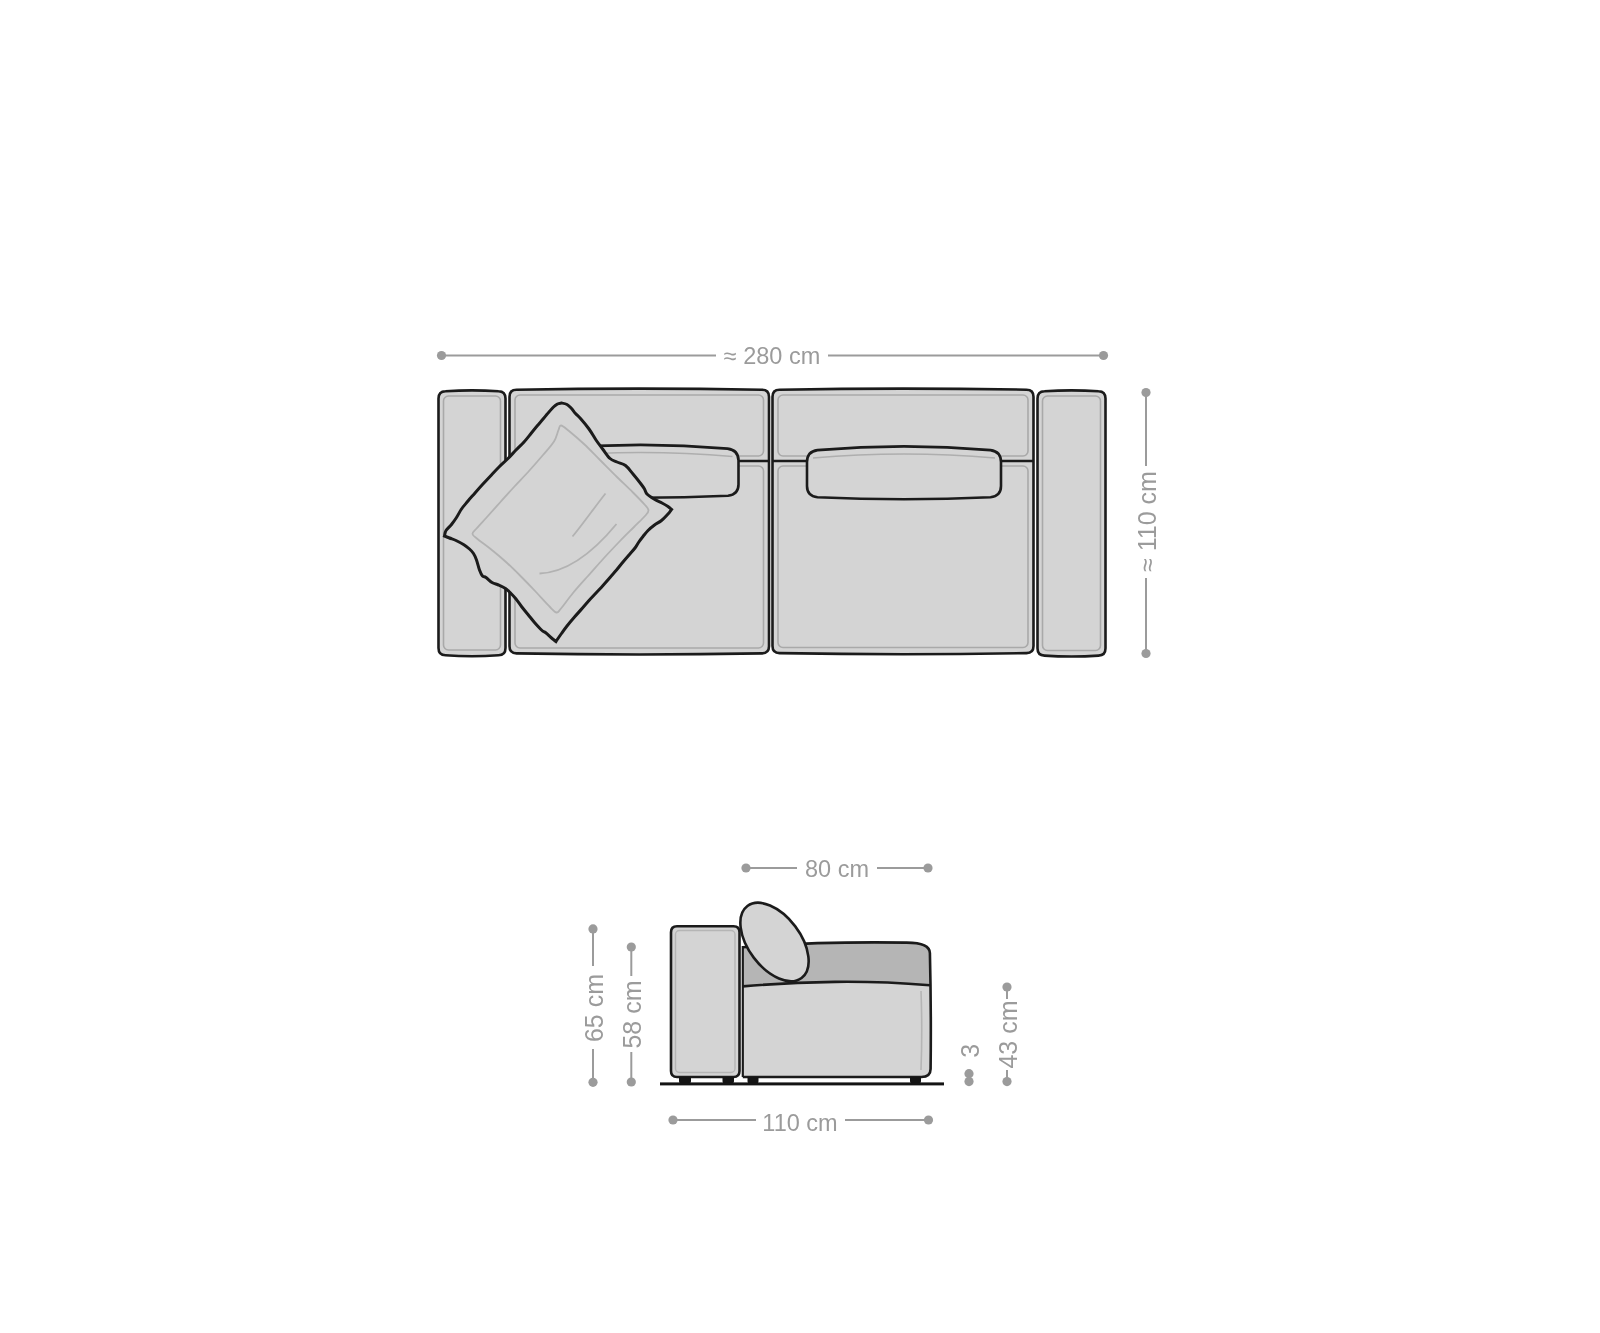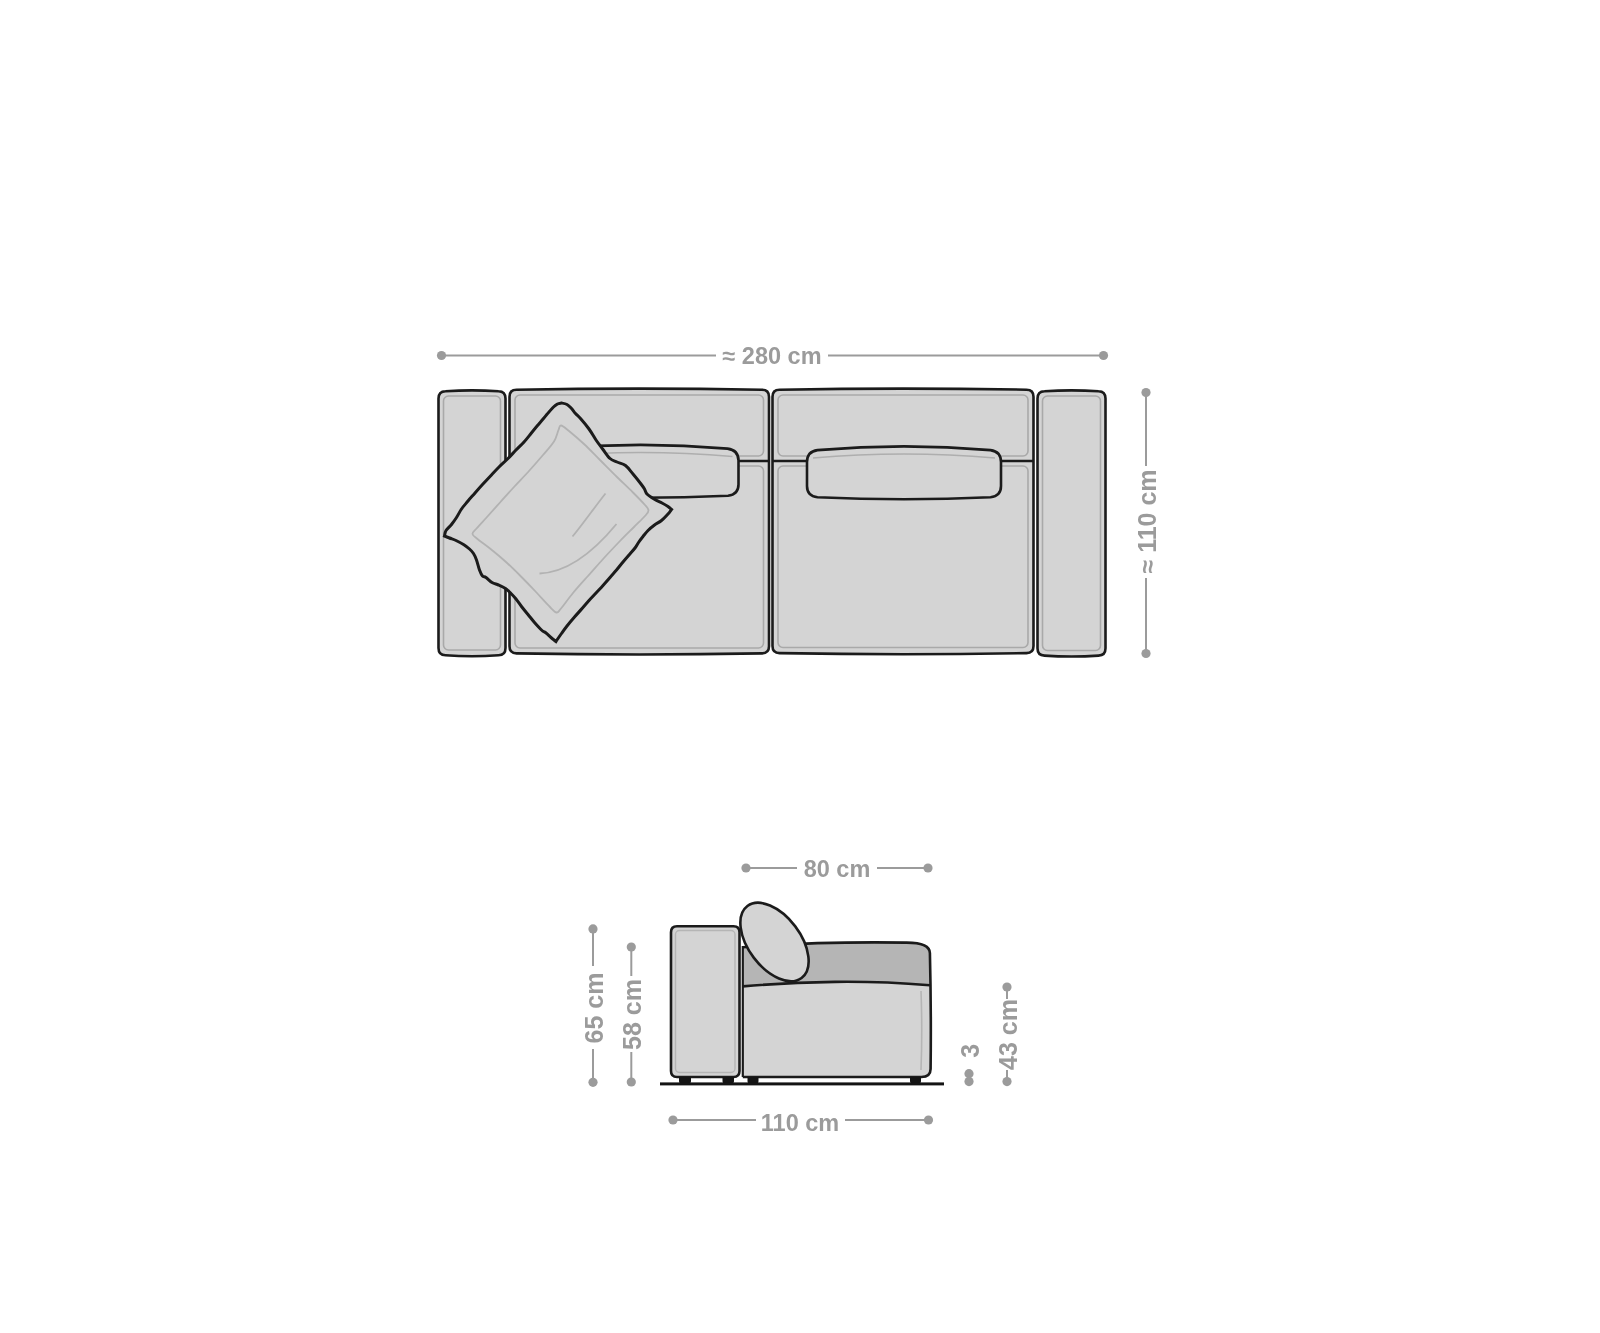--- a/index.html
+++ b/index.html
@@ -1,16 +1,16 @@
 <!DOCTYPE html>
 <html><head>
 <meta charset="utf-8">
 <style>
   html,body{margin:0;padding:0;background:#ffffff;}
-  .wrap{width:1272px;height:1333px;position:relative;overflow:hidden;font-weight:bold;}
+  .wrap{width:1272px;height:1333px;position:relative;overflow:hidden;}
   svg{display:block;}
   text{font-family:"Liberation Sans",sans-serif;fill:#9b9b9b;}
 </style>
 </head>
 <body>
 <div class="wrap">
 <svg width="1600" height="1333" viewBox="0 0 1600 1333">
 
 <g stroke="#9b9b9b" stroke-width="2" fill="none">
   <line x1="443" y1="355.5" x2="716" y2="355.5"></line>

